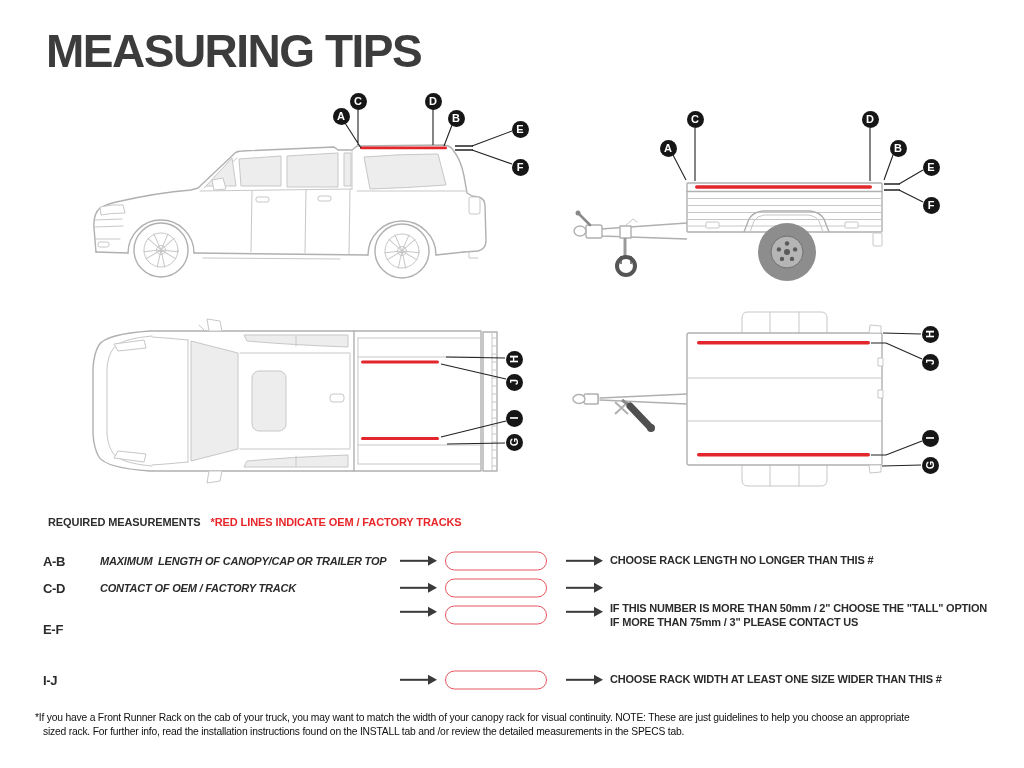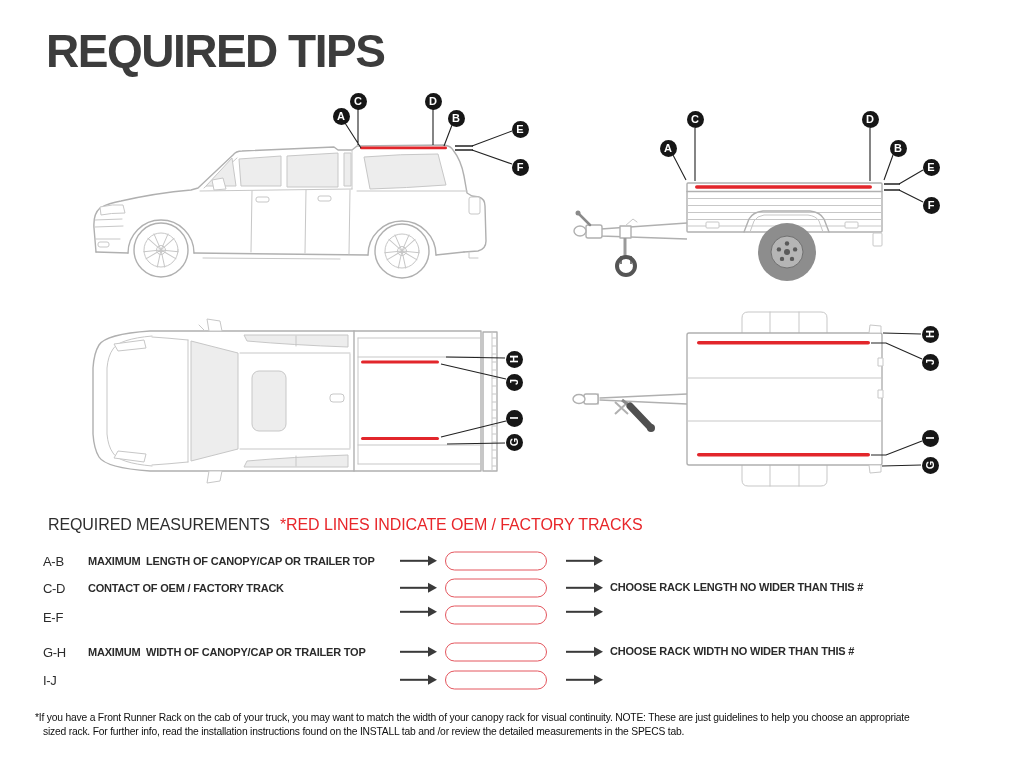--- a/index.html
+++ b/index.html
@@ -2,38 +2,38 @@
 <html><head>
 <meta charset="utf-8">
 <style>
   html,body{margin:0;padding:0;background:#fff;}
   .page{position:relative;width:1024px;height:768px;background:#ffffff;overflow:hidden;
         font-family:"Liberation Sans","DejaVu Sans",sans-serif;color:#2e2e2e;}
   .abs{position:absolute;}
   .title{left:46px;top:24px;font-size:46px;font-weight:bold;letter-spacing:-1.5px;color:#3c3c3c;white-space:nowrap;}
   .subtitle{left:458px;top:31px;width:560px;font-size:14px;font-weight:bold;line-height:20.5px;
             letter-spacing:-0.2px;color:#303030;white-space:pre-wrap;}
-  .legend{left:48px;top:516px;font-size:16px;font-weight:normal;letter-spacing:-0.1px;white-space:nowrap;}
+  .legend{left:48px;top:516px;font-size:11px;font-weight:bold;letter-spacing:-0.1px;white-space:nowrap;}
   .legend .rednote{color:#e8262a;margin-left:10px;}
   svg{position:absolute;left:0;top:0;}
   .ln{stroke:#b0b0b0;stroke-width:1.4;fill:none;stroke-linejoin:round;stroke-linecap:round;}
   .lnf{stroke:#b0b0b0;stroke-width:1.4;fill:#ffffff;stroke-linejoin:round;}
   .ln2{stroke:#c7c7c7;stroke-width:1;fill:none;stroke-linejoin:round;stroke-linecap:round;}
   .ln2f{stroke:#c7c7c7;stroke-width:1;fill:#ffffff;stroke-linejoin:round;}
   .glass{fill:#ededed;stroke:#c7c7c7;stroke-width:1;stroke-linejoin:round;}
   .call{stroke:#222222;stroke-width:1.1;fill:none;}
   .mark{stroke:#222222;stroke-width:1.5;fill:none;}
   .badge{position:absolute;width:17px;height:17px;border-radius:50%;background:#161616;color:#fff;
          font-weight:bold;font-size:11px;display:flex;align-items:center;justify-content:center;z-index:5;}
   .badge.rot span{display:block;transform:rotate(-90deg);}
   .row{position:absolute;left:0;width:1024px;}
   .row .rlabel{position:absolute;left:43px;top:50%;transform:translateY(-50%);
-               font-size:13px;font-weight:normal;letter-spacing:-0.3px;color:#2b2b2b;white-space:nowrap;}
-  .row .rdesc{position:absolute;left:88px;top:50%;transform:translateY(-50%);width:330px;
-              font-size:11px;font-weight:bold;line-height:13px;letter-spacing:-0.2px;color:#2b2b2b;white-space:pre-wrap;}
+               font-size:13px;font-weight:bold;letter-spacing:-0.3px;color:#2b2b2b;white-space:nowrap;}
+  .row .rdesc{position:absolute;left:100px;top:50%;transform:translateY(-50%);width:330px;
+              font-size:11px;font-weight:bold;line-height:13px;letter-spacing:-0.2px;color:#2b2b2b;white-space:pre-wrap;font-style:italic;}
   .row .rresult{position:absolute;left:610px;top:50%;transform:translateY(-50%);width:410px;
               font-size:11px;font-weight:bold;line-height:13.5px;letter-spacing:-0.2px;color:#2b2b2b;white-space:pre-wrap;}
   .arrow{position:absolute;top:50%;width:28px;height:2.4px;background:#3a3a3a;transform:translateY(-50%);}
   .arrow::after{content:"";position:absolute;right:-9px;top:-3.9px;width:0;height:0;
                 border-left:9px solid #3a3a3a;border-top:5px solid transparent;border-bottom:5px solid transparent;}
   .arrow.a1{left:400px;} .arrow.a2{left:566px;}
   .pill{position:absolute;left:445px;top:50%;transform:translateY(-50%);width:102px;height:19px;
         box-sizing:border-box;border:1.5px solid #e4565e;border-radius:10px;background:#fff;}
   .footnote{left:35px;top:711px;width:985px;font-size:10.3px;line-height:13.5px;letter-spacing:-0.2px;color:#101010;}
   .footnote .l2{padding-left:8px;}
@@ -228,64 +228,59 @@
   <div class="badge rot" style="left:921.5px;top:353.5px">
       <span>J</span>
     </div>
   <div class="badge rot" style="left:921.5px;top:429.5px">
       <span>I</span>
     </div>
   <div class="badge rot" style="left:921.5px;top:456.5px">
       <span>G</span>
     </div>
 
-  <div class="abs title">REQUIRED TIPS</div>
+  <div class="abs title">MEASURING TIPS</div>
 
   <div class="abs legend">
     <span>REQUIRED MEASUREMENTS</span><span class="rednote">*RED LINES INDICATE OEM / FACTORY TRACKS</span>
   </div>
 
   <div class="row" style="top:547px;height:28px">
     <div class="rlabel">A-B</div>
     <div class="rdesc">MAXIMUM  LENGTH OF CANOPY/CAP OR TRAILER TOP</div>
     <div class="arrow a1"></div>
     <div class="pill"></div>
     <div class="arrow a2"></div>
+    <div class="rresult">CHOOSE RACK LENGTH NO LONGER THAN THIS #</div>
   </div>
 
   <div class="row" style="top:574px;height:28px">
     <div class="rlabel">C-D</div>
     <div class="rdesc">CONTACT OF OEM / FACTORY TRACK</div>
     <div class="arrow a1"></div>
     <div class="pill"></div>
     <div class="arrow a2"></div>
-    <div class="rresult">CHOOSE RACK LENGTH NO WIDER THAN THIS #</div>
   </div>
 
   <div class="row" style="top:598px;height:34px">
-    <div class="rlabel" style="top:12px;transform:none">E-F</div>
+    <div class="rlabel" style="top:24px;transform:none">E-F</div>
     <div class="arrow a1" style="top:14px"></div>
     <div class="pill"></div>
     <div class="arrow a2" style="top:14px"></div>
-  </div>
-
-  <div class="row" style="top:638px;height:28px">
-    <div class="rlabel">G-H</div>
-    <div class="rdesc">MAXIMUM  WIDTH OF CANOPY/CAP OR TRAILER TOP</div>
-    <div class="arrow a1"></div>
-    <div class="pill"></div>
-    <div class="arrow a2"></div>
-    <div class="rresult">CHOOSE RACK WIDTH NO WIDER THAN THIS #</div>
-  </div>
+    <div class="rresult">IF THIS NUMBER IS MORE THAN 50mm / 2" CHOOSE THE "TALL" OPTION
+IF MORE THAN 75mm / 3" PLEASE CONTACT US</div>
+  </div>
+
 
   <div class="row" style="top:666px;height:28px">
     <div class="rlabel">I-J</div>
     <div class="arrow a1"></div>
     <div class="pill"></div>
     <div class="arrow a2"></div>
+    <div class="rresult">CHOOSE RACK WIDTH AT LEAST ONE SIZE WIDER THAN THIS #</div>
   </div>
 
   <div class="abs footnote">
     <div class="l1">*If you have a Front Runner Rack on the cab of your truck, you may want to match the width of your canopy rack for visual continuity. NOTE: These are just guidelines to help you choose an appropriate</div>
     <div class="l2">sized rack. For further info, read the installation instructions found on the INSTALL tab and /or review the detailed measurements in the SPECS tab.</div>
   </div>
 
 </div>
 
 </body></html>

